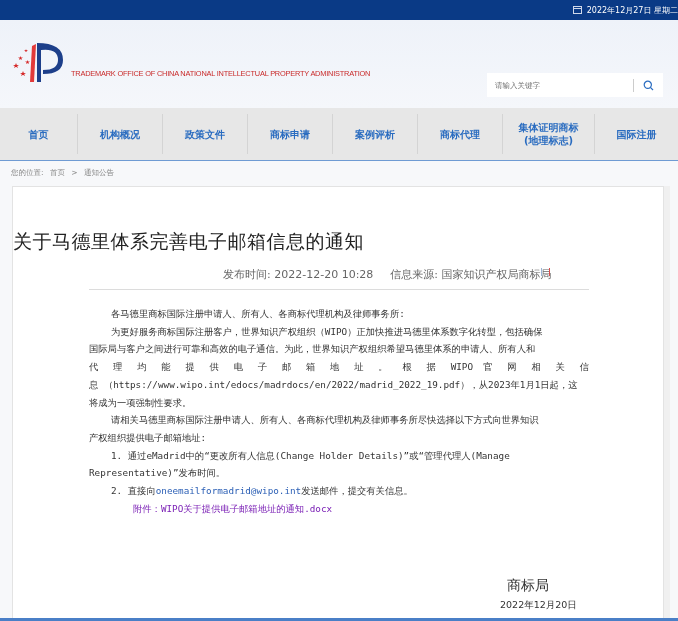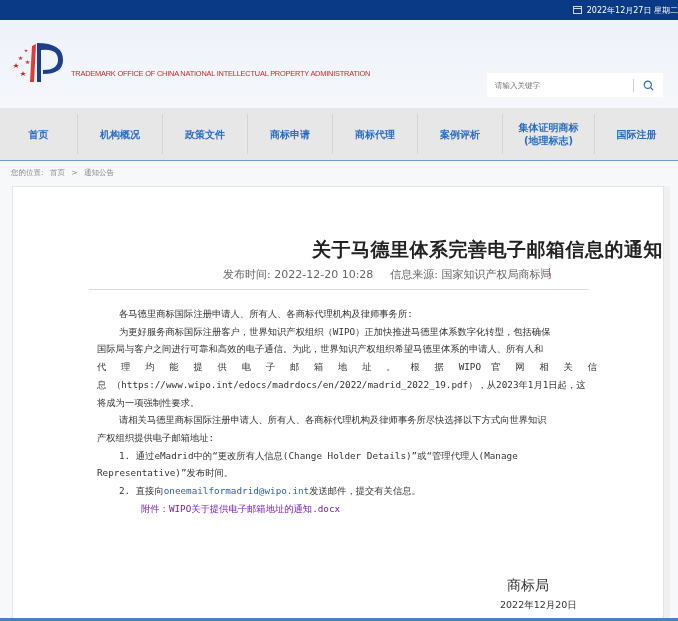--- a/index.html
+++ b/index.html
@@ -15,27 +15,27 @@
   .search input { border: none; outline: none; background: transparent; font-size: 7.5px; color: #666; padding-left: 8px; width: 140px; height: 100%; font-family: "DejaVu Sans", sans-serif; }
   .search .sep { width: 1px; height: 13px; background: #ccc; margin-left: 6px; }
   .search .btn { width: 28px; height: 24px; display: flex; align-items: center; justify-content: center; cursor: pointer; }
   .nav { position: absolute; left: 0; top: 108px; width: 678px; height: 53px; background: #e7e7e7; border-bottom: 1px solid #6f9bd3; display: flex; align-items: center; }
   .nav .item { height: 40px; display: flex; align-items: center; justify-content: center; color: #2a6cc0; font-size: 10px; font-weight: bold; text-align: center; line-height: 13px; border-right: 1px solid #d4d4d4; cursor: pointer; }
   .nav .item:last-child { border-right: none; }
   .crumb { position: absolute; left: 11px; top: 168px; font-size: 7.5px; color: #888; white-space: nowrap; }
   .crumb span { margin-right: 4px; }
   .content { position: absolute; left: 12px; top: 186px; width: 652px; height: 440px; background: #fff; border: 1px solid #e3e3e3; }
   .content-shadow { position: absolute; left: 664px; top: 186px; width: 6px; height: 440px; background: #f0f0f0; }
-  .art-title { position: absolute; left: 0; width: 100%; top: 42px; text-align: right; font-size: 19px; font-weight: bold; color: #222; letter-spacing: 0.5px; margin-top: 8px; }
+  .art-title { position: absolute; left: 0; width: 100%; top: 42px; text-align: left; font-size: 19px; font-weight: normal; color: #222; letter-spacing: 0.5px; }
   .meta { position: absolute; left: 210px; top: 80px; font-size: 11px; color: #666; white-space: nowrap; }
   .meta .gap { display: inline-block; width: 10px; }
   .share { position: absolute; left: 528px; top: 81px; width: 14px; height: 9px; }
   .share i { position: absolute; top: 0; width: 1px; height: 8px; }
   .hr { position: absolute; left: 76px; top: 102px; width: 500px; height: 1px; background: #dcdcdc; }
-  .body { position: absolute; left: 84px; top: 118px; width: 500px; font-family: "DejaVu Sans Mono", "Liberation Mono", monospace; font-size: 9.3px; color: #333; line-height: 17.7px; }
+  .body { position: absolute; left: 76px; top: 118px; width: 500px; font-family: "DejaVu Sans Mono", "Liberation Mono", monospace; font-size: 9.3px; color: #333; line-height: 17.7px; }
   .body p { margin: 0; }
   .ind { text-indent: 22px; }
   .just { text-align: justify; text-align-last: justify; }
   .link { color: #2b5fb5; }
   .attach { color: #7a1fb5; padding-left: 44px; }
   .sign { position: absolute; left: 494px; top: 390px; font-size: 14px; color: #333; text-align: center; }
   .date { position: absolute; left: 487px; top: 412px; font-size: 9.5px; color: #333; }
   .bottom-line { position: absolute; left: 0; top: 618px; width: 678px; height: 3px; background: #4a7fc7; }
 </style>
 </head>
@@ -67,22 +67,22 @@
       </svg>
     </span>
   </div>
 </div>
 
 <div class="nav">
   <div class="item" style="width:78px">首页</div>
   <div class="item" style="width:85px">机构概况</div>
   <div class="item" style="width:85px">政策文件</div>
   <div class="item" style="width:85px">商标申请</div>
+  <div class="item" style="width:85px">案例评析</div>
   <div class="item" style="width:85px">商标代理</div>
-  <div class="item" style="width:85px">案例评析</div>
   <div class="item" style="width:92px; white-space:pre-line;">集体证明商标
 (地理标志)</div>
   <div class="item" style="width:83px">国际注册</div>
 </div>
 
 <div class="crumb">
   <span>您的位置:</span>
   <span>首页</span>
   <span>&gt;</span>
   <span>通知公告</span>

